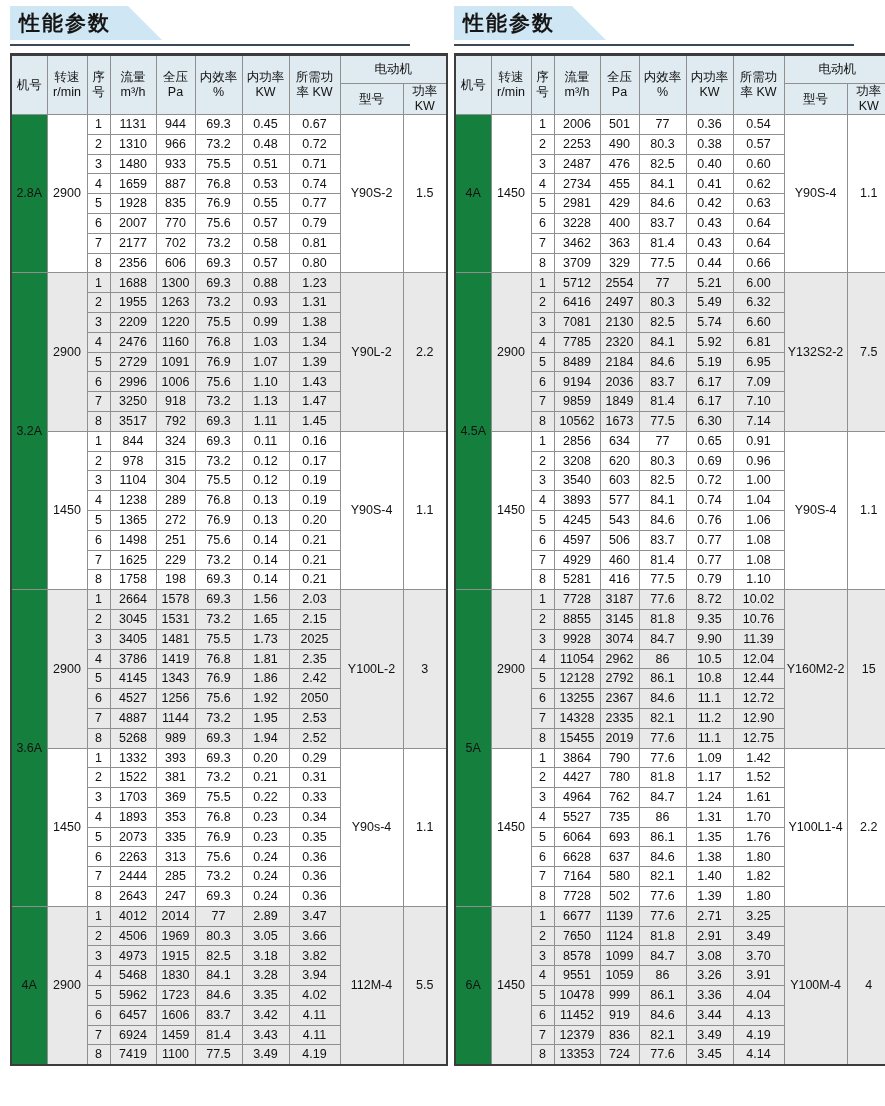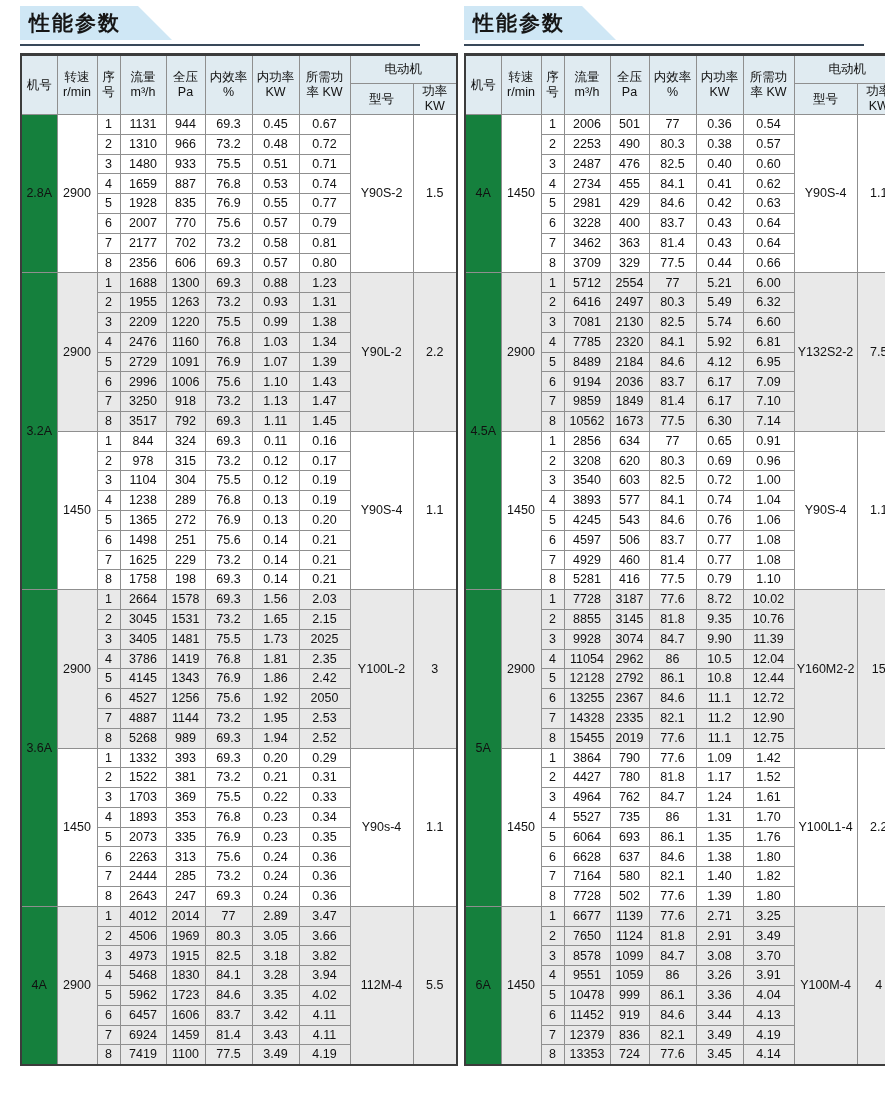--- a/index.html
+++ b/index.html
@@ -2,21 +2,21 @@
 <html><head>
 <meta charset="utf-8">
 <style>
   * { box-sizing: border-box; }
   html, body { margin: 0; padding: 0; background: #ffffff; }
   body {
     width: 885px; height: 1106px;
     font-family: "Liberation Sans", "DejaVu Sans", sans-serif;
     color: #111;
   }
-  .page { display: flex; gap: 8px; padding: 3px 2px 0 20px; }
+  .page { display: flex; gap: 8px; padding: 3px 2px 0 10px; }
   .panel { width: 436px; }
 
   .title-band {
     width: 152px; height: 34px;
     background: #cfe7f5;
     clip-path: polygon(0 0, 118px 0, 152px 100%, 0 100%);
     display: flex; align-items: center;
     margin-top: 3px;
   }
   .title-band h2 {
@@ -687,21 +687,21 @@
               <td>2320</td>
               <td>84.1</td>
               <td>5.92</td>
               <td>6.81</td>
             </tr>
             <tr class="shaded">
               <td>5</td>
               <td>8489</td>
               <td>2184</td>
               <td>84.6</td>
-              <td>4.12</td>
+              <td>5.19</td>
               <td>6.95</td>
             </tr>
             <tr class="shaded">
               <td>6</td>
               <td>9194</td>
               <td>2036</td>
               <td>83.7</td>
               <td>6.17</td>
               <td>7.09</td>
             </tr>

